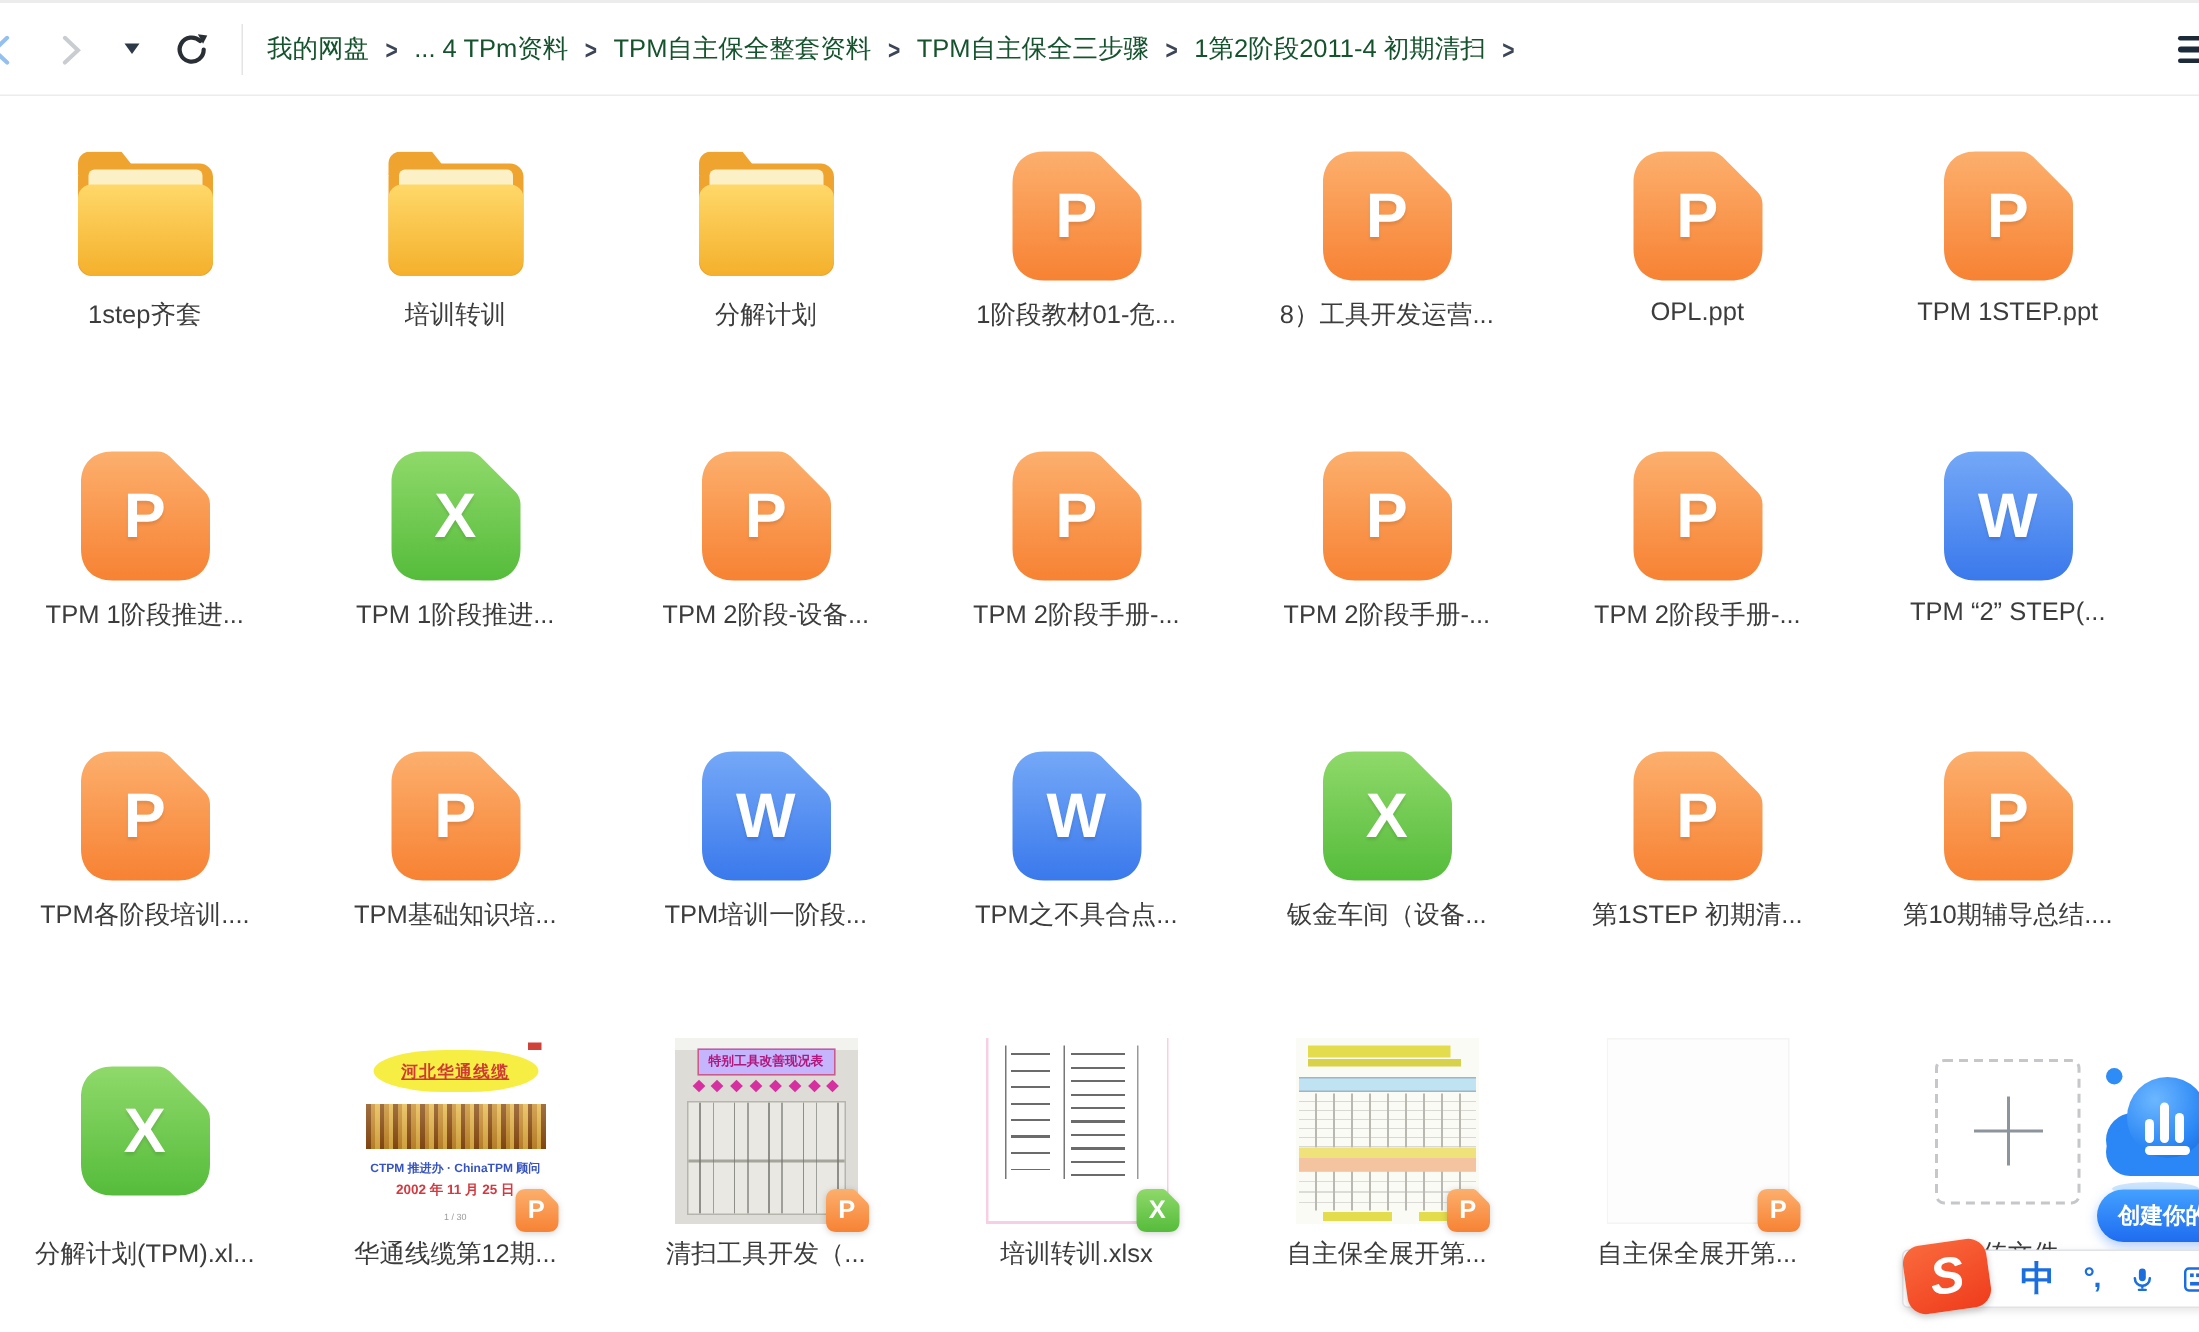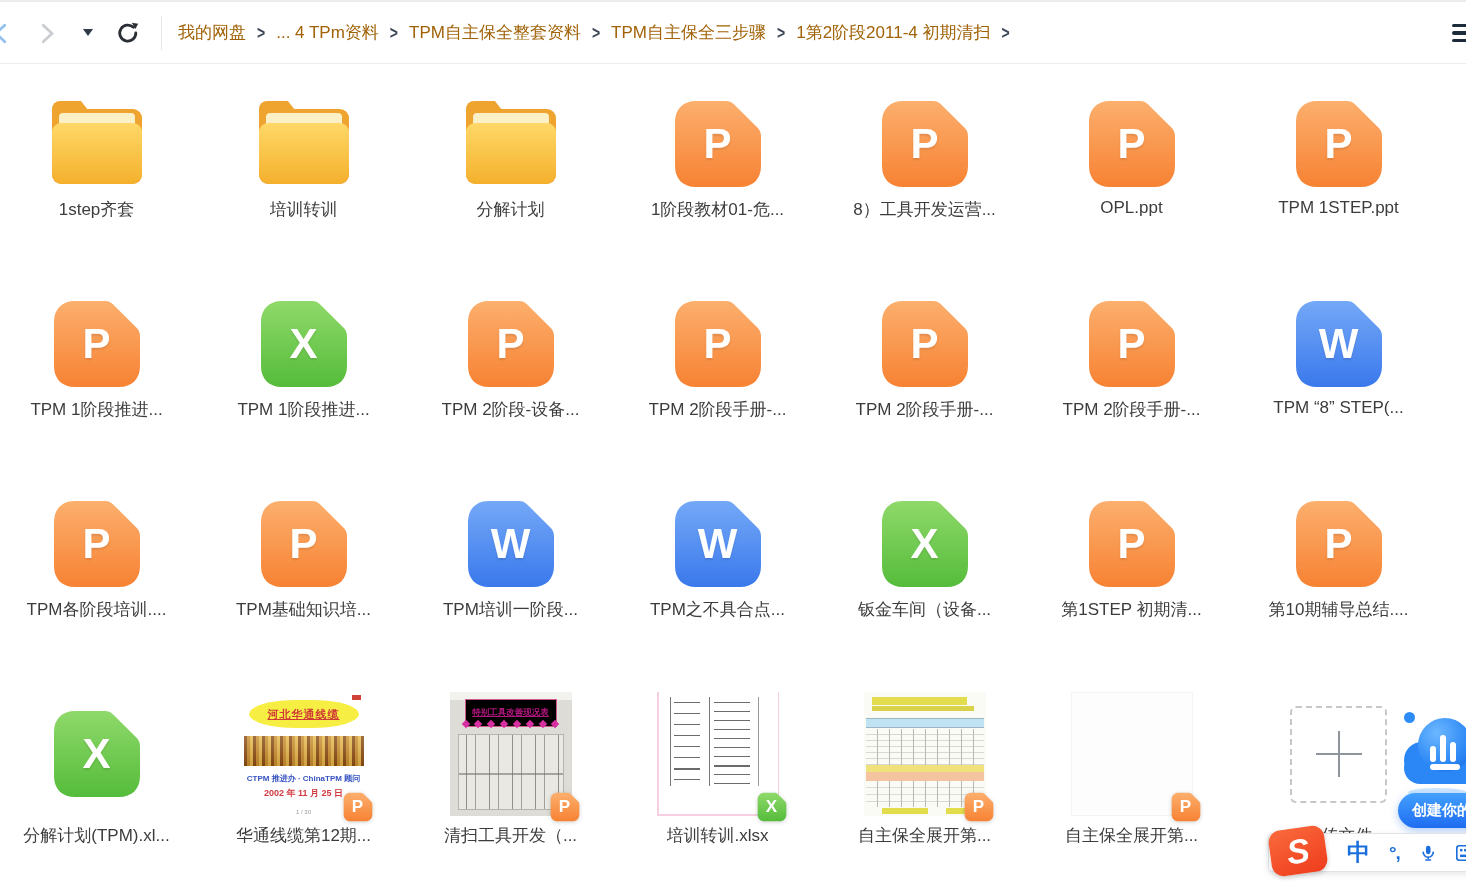--- a/index.html
+++ b/index.html
@@ -12,21 +12,21 @@
     display:flex; align-items:center; }
   .nav { display:flex; align-items:center; }
   .chev { width:22px; height:22px; display:inline-block; }
   .chev.back { margin-left:-9px; }
   .chev.fwd { margin-left:22px; }
   .caret { width:0; height:0; border-left:5px solid transparent; border-right:5px solid transparent;
     border-top:7px solid #2e3947; margin-left:26px; }
   .refresh { width:26px; height:26px; margin-left:22px; }
   .divider { width:1px; height:34px; background:#e4e4e4; margin-left:20px; }
   .breadcrumb { display:flex; align-items:center; margin-left:16px; white-space:nowrap; overflow:hidden; flex:1; }
-  .crumb { font-size:17px; color:#a16207; padding:2px 0; cursor:pointer; }
+  .crumb { font-size:17px; color:#14532d; padding:2px 0; cursor:pointer; }
   .sep { font-size:14px; font-weight:700; color:#3c4656; margin:0 11px; transform:scaleY(1.25); }
   .hamburger { position:absolute; left:1452px; top:22px; width:26px; display:flex; flex-direction:column; gap:4px; }
   .hamburger i { display:block; width:24px; height:3.4px; background:#1c2a3a; border-radius:2px; }
 
   
   .grid { position:absolute; left:-7px; top:90px; display:grid;
     grid-template-columns:repeat(7,207px); grid-template-rows:200px 200px 200px 215px; }
   .cell { display:flex; flex-direction:column; align-items:center; cursor:pointer; }
   .icon-area { height:108px; display:flex; align-items:center; justify-content:center; }
   .row4 .icon-area { height:128px; }
@@ -64,23 +64,23 @@
     background:linear-gradient(180deg,rgba(255,255,255,.2),rgba(60,20,0,.15)),
       repeating-linear-gradient(90deg,#8a4d12 0 3px,#c98f2e 3px 6px,#e7b84a 6px 9px); }
   .slide .s-line1 { position:absolute; top:81px; left:0; right:0; text-align:center;
     color:#3653c0; font-size:8px; font-weight:700; white-space:nowrap; }
   .slide .s-line2 { position:absolute; top:95px; left:0; right:0; text-align:center;
     color:#d23a40; font-size:9px; font-weight:700; }
   .slide .s-page { position:absolute; bottom:1px; left:0; right:0; text-align:center; color:#9a9a9a; font-size:6px; }
 
   .tools { background:#dddcd6; }
   .tools .t-top { position:absolute; top:0; left:0; right:0; height:8px; background:#f2f2ee; }
-  .tools .t-banner { position:absolute; top:7px; left:15px; right:15px; height:28px; background:#000000;
+  .tools .t-banner { position:absolute; top:7px; left:15px; right:15px; height:18px; background:#c4b5fd;
     border:1px solid #cc5a8c; display:flex; align-items:center; justify-content:center;
-    color:#b1177d; font-size:8.5px; font-weight:700; white-space:nowrap; overflow:hidden;text-decoration:underline; }
+    color:#b1177d; font-size:8.5px; font-weight:700; white-space:nowrap; overflow:hidden; }
   .tools .t-dias { position:absolute; top:29px; left:13px; right:13px; display:flex; justify-content:space-between; }
   .tools .t-dias i { width:6px; height:6px; background:#d62fa0; transform:rotate(45deg); }
   .tools .t-board { position:absolute; top:42px; left:8px; right:8px; bottom:6px;
     background-color:#e9e8e2; border:1px solid #b5b5ae;
     background-image:repeating-linear-gradient(90deg,transparent 0 7px,rgba(70,70,64,.55) 7px 8px,
       transparent 8px 16px,rgba(40,40,40,.38) 16px 17px,transparent 17px 23px); }
   .tools .t-board::after { content:""; position:absolute; left:0; right:0; top:52%; height:2px;
     background:rgba(120,120,112,.6); }
 
   .docx { background:#fff; box-shadow:inset 2px 0 0 #f6cfe2, inset 0 -2px 0 #f6cfe2, inset -1px 0 0 #f6cfe2; }
@@ -350,21 +350,21 @@
     </div>
     <div class="cell">
       <div class="icon-area">
         <div class="ficon">
           <svg class="shape" viewBox="0 0 96 96">
             <path d="M26 5 H56 C59 5 62 6.2 64.2 8.4 L87.6 31.8 C89.8 34 91 37 91 40 V70 C91 83 83 91 70 91 H26 C13 91 5 83 5 70 V26 C5 13 13 5 26 5 Z" fill="url(#g-word)"></path>
           </svg>
           <span class="letter">W</span>
         </div>
       </div>
-    <div class="label">TPM “8” STEP(...</div>
+    <div class="label">TPM “2” STEP(...</div>
     </div>
     <div class="cell">
       <div class="icon-area">
         <div class="ficon">
           <svg class="shape" viewBox="0 0 96 96">
             <path d="M26 5 H56 C59 5 62 6.2 64.2 8.4 L87.6 31.8 C89.8 34 91 37 91 40 V70 C91 83 83 91 70 91 H26 C13 91 5 83 5 70 V26 C5 13 13 5 26 5 Z" fill="url(#g-ppt)"></path>
           </svg>
           <span class="letter">P</span>
         </div>
       </div>

